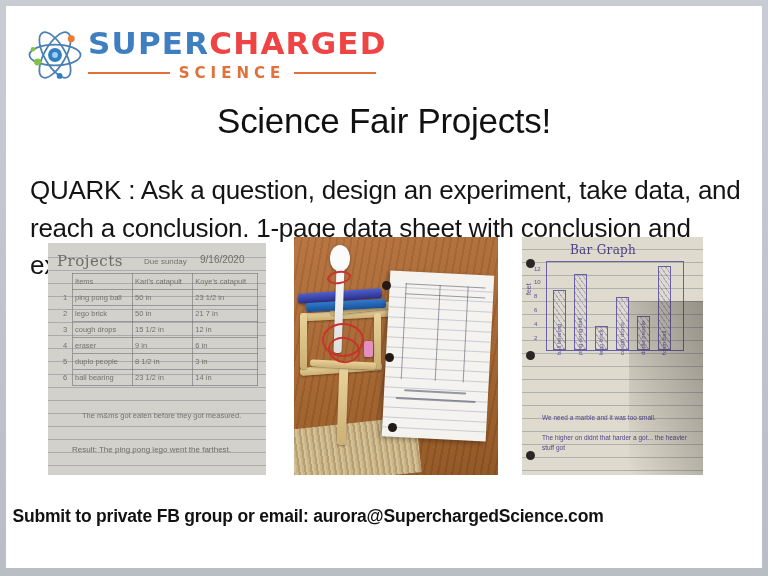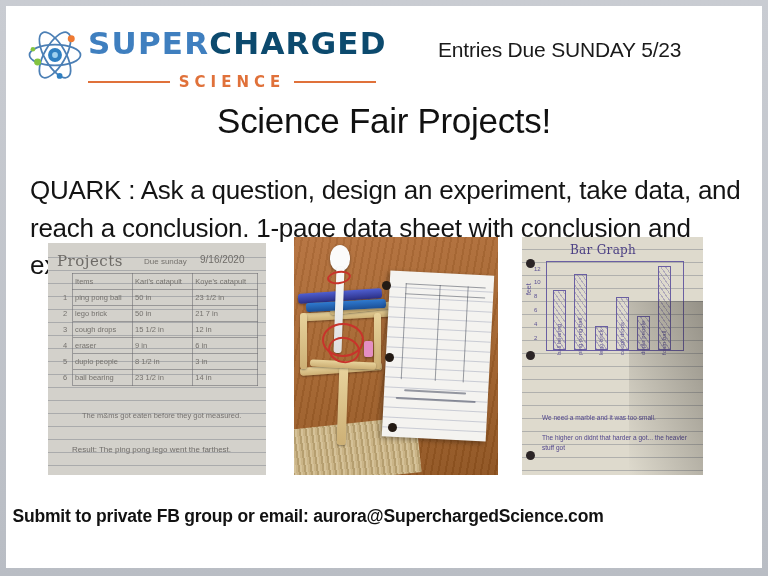--- a/index.html
+++ b/index.html
@@ -50,25 +50,25 @@
   }
   .logo-main {
     font-family: "DejaVu Sans", sans-serif;
     font-size: 31px;
     font-weight: bold;
     letter-spacing: 1.2px;
     line-height: 1;
     white-space: nowrap;
   }
   .logo-super { color: #3f7fbf; text-align: right; }
-  .logo-charged { color: #0c4a6e; margin-top: 44px; }
+  .logo-charged { color: #ef4444; margin-top: 44px; }
   .logo-sub-row {
     display: flex;
     align-items: center;
-    margin-top: 14px;
+    margin-top: 5px;
     width: 288px;
   }
   .logo-rule {
     height: 2px;
     background: #e0713a;
     flex: 1 1 auto;
   }
   .logo-science {
     color: #e0713a;
     font-family: "DejaVu Sans", sans-serif;
@@ -376,21 +376,20 @@
       <div class="logo-words">
         <div class="logo-main"><span class="logo-super">SUPER</span><span class="logo-charged">CHARGED</span></div>
         <div class="logo-sub-row">
           <span class="logo-rule"></span>
           <span class="logo-science">SCIENCE</span>
           <span class="logo-rule"></span>
         </div>
       </div>
     </div>
 
-    <div class="entries-due">Entries Due SUNDAY  5/23</div>
 
     <div class="page-title">Science Fair Projects!</div>
     <div class="body-text">QUARK : Ask a question, design an experiment, take data, and reach a conclusion. 1-page data sheet with conclusion and experiment images.</div>
 
     <div class="photos">
 
       <div class="photo" id="photo-1">
         <div class="paper"></div>
         <div class="rule-lines">
           <i style="top:14px"></i>

